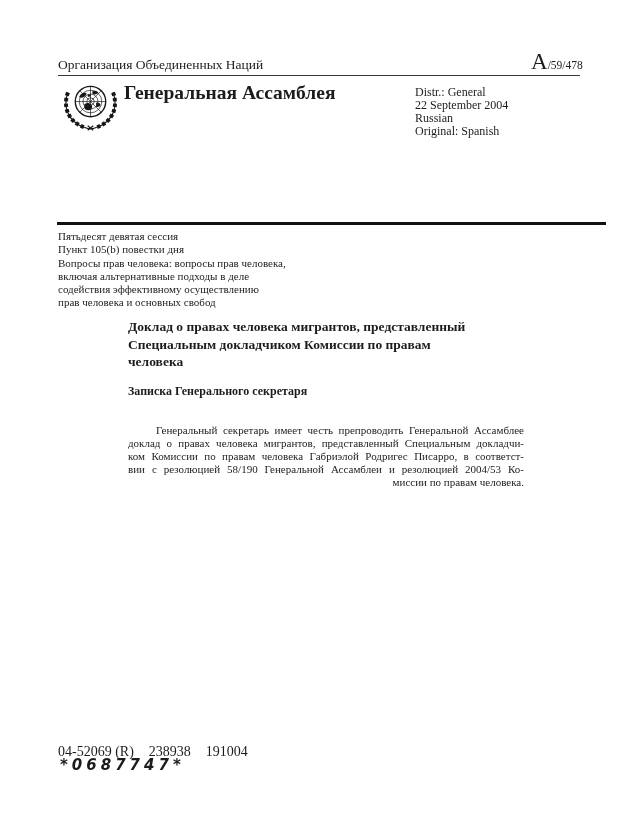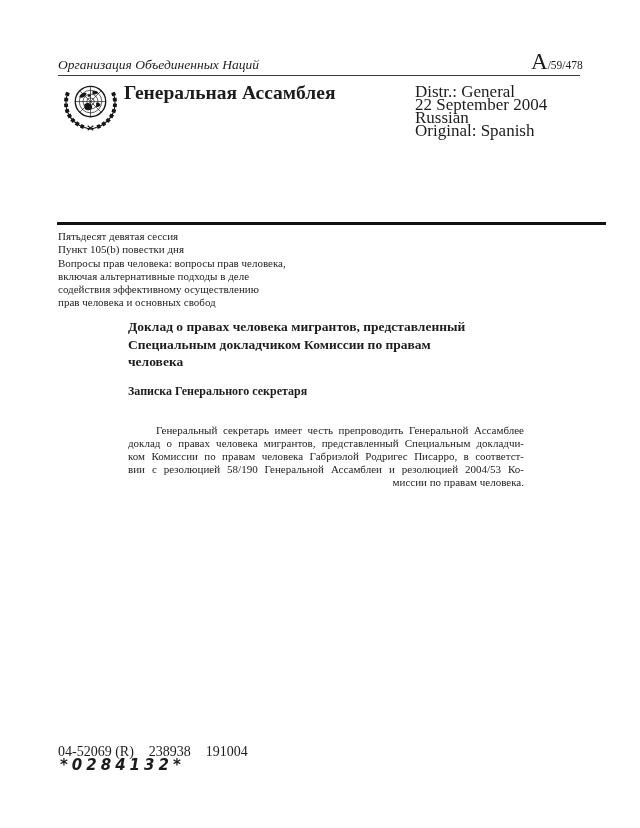--- a/index.html
+++ b/index.html
@@ -16,21 +16,20 @@
     color: #1c1c1c;
     overflow: hidden;
   }
   .abs { position: absolute; }
 
   .org-name {
     left: 58px; top 57px;
     left: 58px; top: 57px;
     font-size: 13.5px;
     white-space: nowrap;
-    font-style: italic;
   }
   .doc-symbol {
     left: 531px; top: 50px;
     display: flex;
     align-items: baseline;
     white-space: nowrap;
   }
   .doc-symbol .big-a { font-size: 23px; line-height: 1; }
   .doc-symbol .rest  { font-size: 11.5px; line-height: 1; }
 
@@ -44,21 +43,21 @@
     width: 57px; height: 53px;
   }
   .assembly-title {
     left: 124px; top: 82px;
     font-size: 19.5px;
     font-weight: bold;
     white-space: nowrap;
   }
   .distr-block {
     left: 415px; top: 86px;
-    font-size: 17px;
+    font-size: 12px;
     line-height: 12.9px;
     white-space: nowrap;
   }
   .rule-thick {
     left: 57px; top: 222px;
     width: 549px; height: 3px;
     background: #111111;
   }
   .session-block {
     left: 58px; top: 230px;
@@ -183,15 +182,15 @@
     <div class="jline">ком Комиссии по правам человека Габриэлой Родригес Писарро, в соответст-</div>
     <div class="jline">вии с резолюцией 58/190 Генеральной Ассамблеи и резолюцией 2004/53 Ко-</div>
     <div class="lastline">миссии по правам человека.</div>
   </div>
 
   <div class="abs footer-codes">
     <span>04-52069 (R)</span>
     <span>238938</span>
     <span>191004</span>
   </div>
-  <div class="abs barcode">*0284132*</div>
+  <div class="abs barcode">*0687747*</div>
 
 </div>
 
 </body></html>

